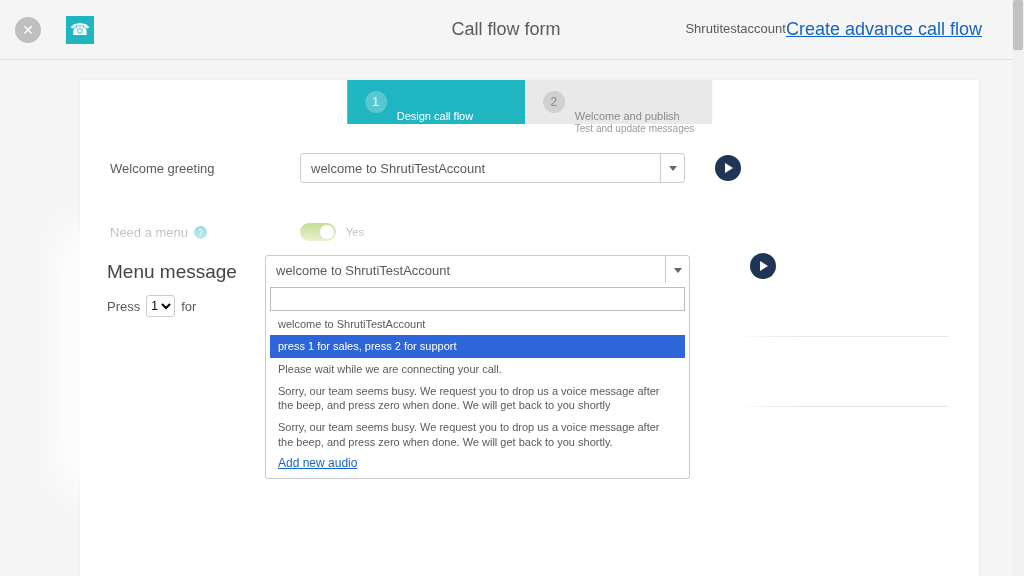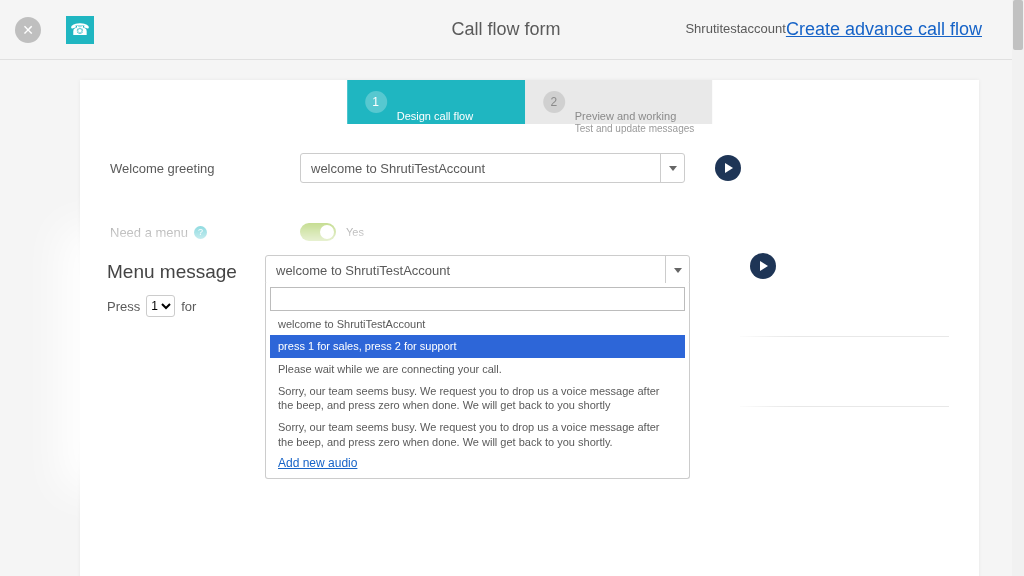--- a/index.html
+++ b/index.html
@@ -106,21 +106,21 @@
       <div class="step active">
         <div class="step-num">1</div>
         <div>
           <div class="step-title">Design call flow</div>
           <div class="step-sub">Call distribution structure</div>
         </div>
       </div>
       <div class="step inactive">
         <div class="step-num">2</div>
         <div>
-          <div class="step-title">Preview and working</div>
+          <div class="step-title">Welcome and publish</div>
           <div class="step-sub">Test and update messages</div>
         </div>
       </div>
     </div>
 
     <div class="form-body">
 
       <div class="row">
         <div class="row-label">Welcome greeting</div>
         <div class="row-content">

